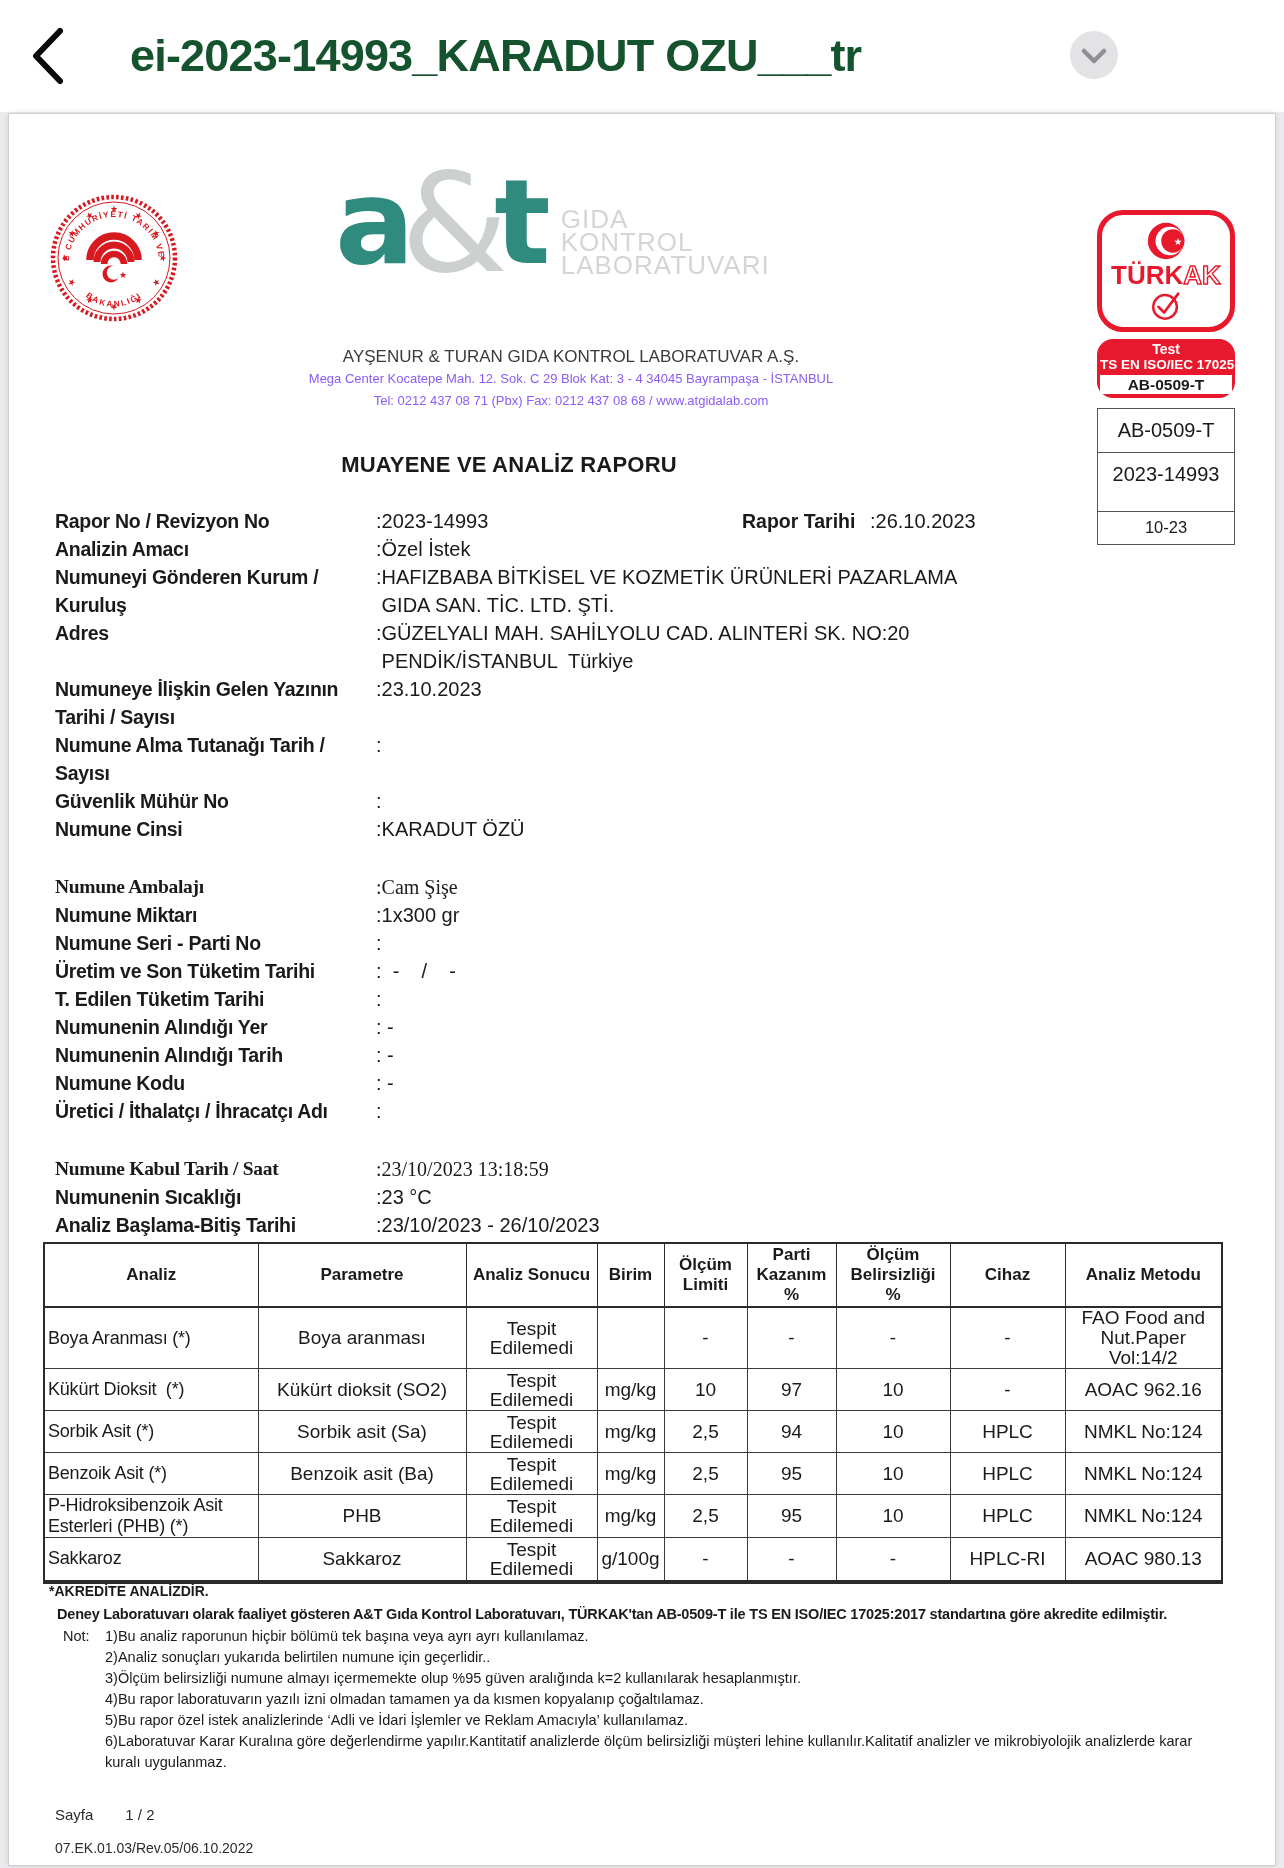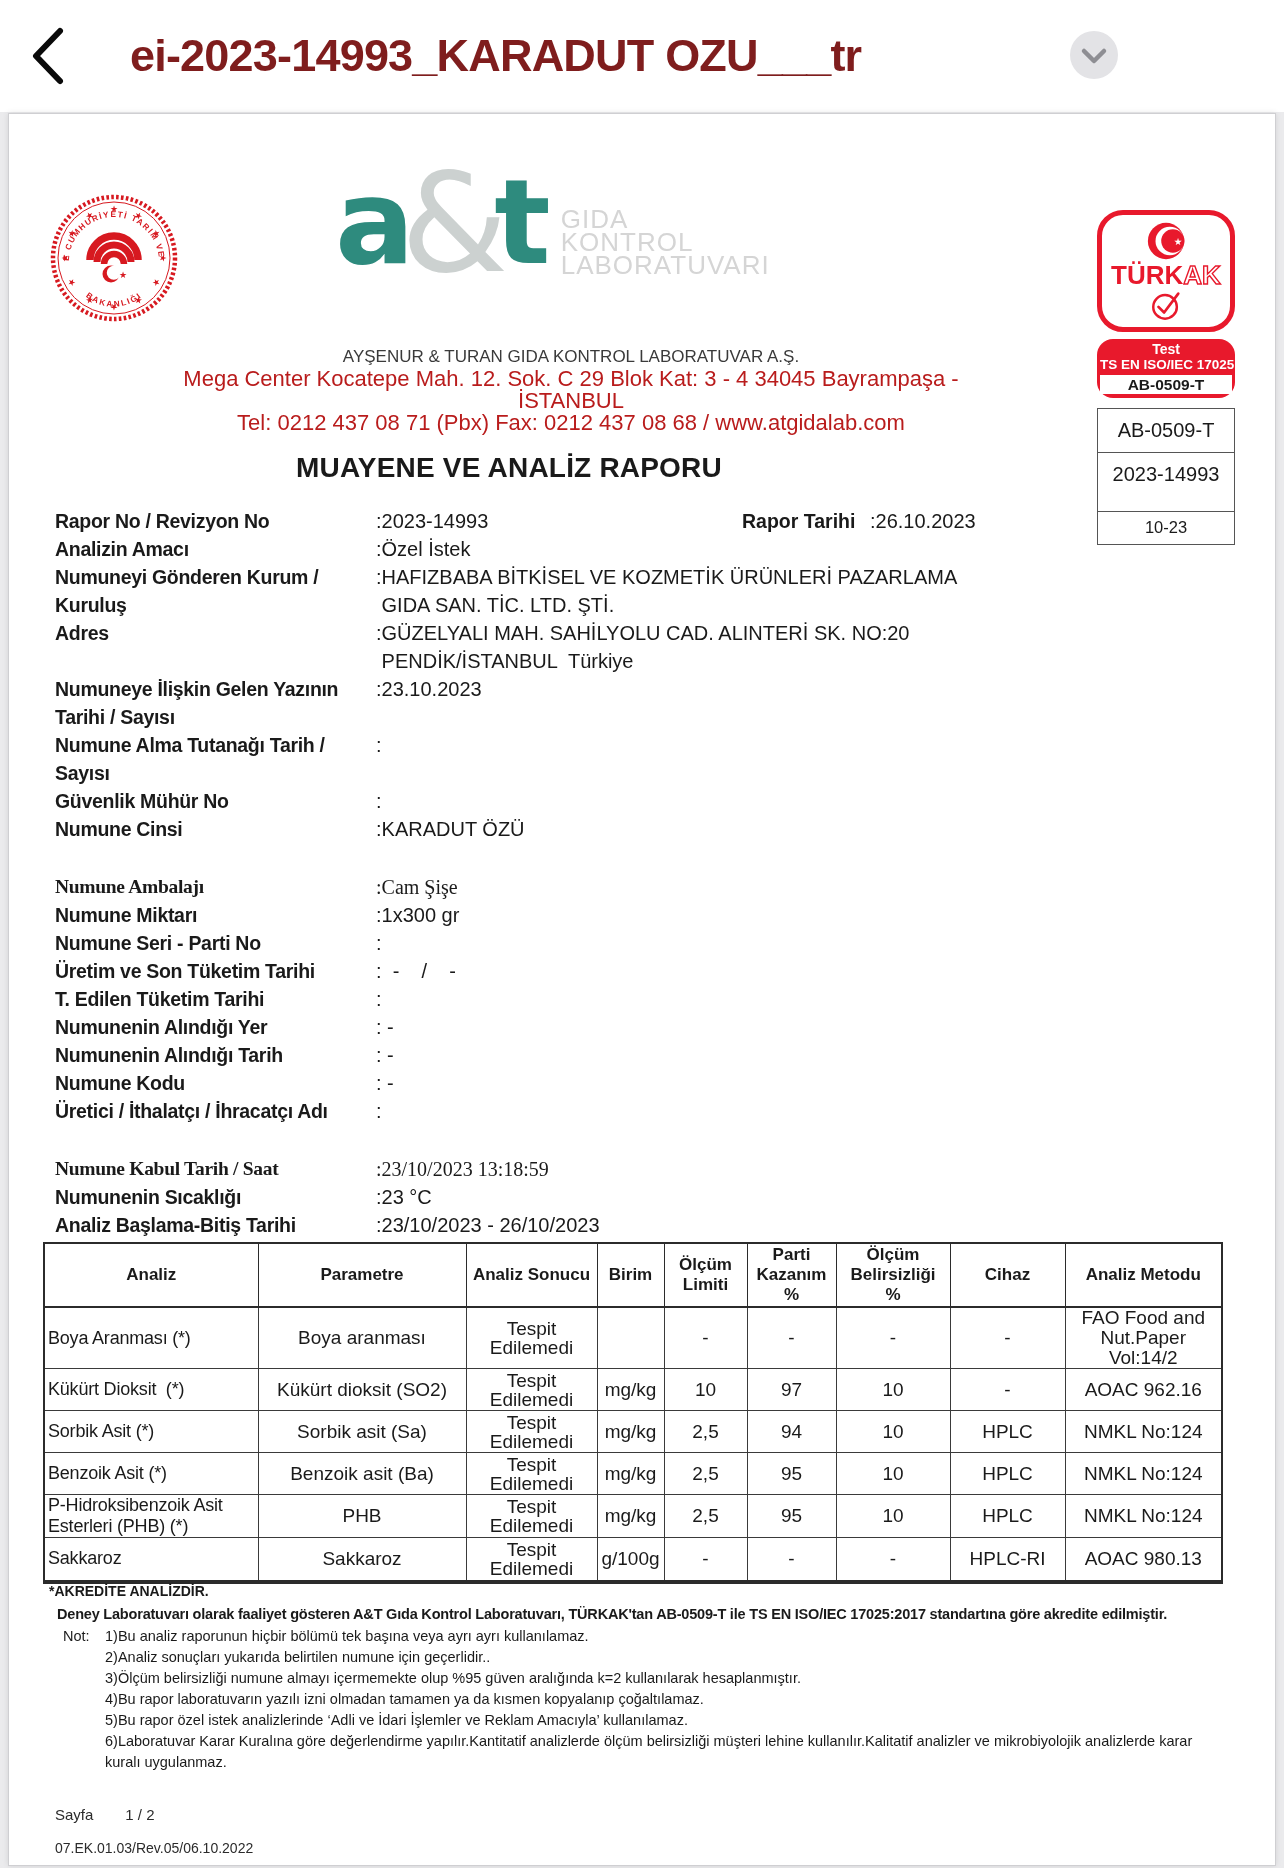--- a/index.html
+++ b/index.html
@@ -2,54 +2,54 @@
 <html><head>
 <meta charset="utf-8">
 <style>
   * { margin:0; padding:0; box-sizing:border-box; }
   html,body { width:1284px; height:1868px; }
   body { position:relative; background:#ebebed; font-family:"Liberation Sans", sans-serif; color:#1a1a1a; overflow:hidden; }
 
   
   .appbar { position:absolute; left:0; top:0; width:1284px; height:112px; background:#ffffff; }
   .back-btn { position:absolute; left:26px; top:24px; width:52px; height:64px; cursor:pointer; }
-  .file-title { position:absolute; left:130px; top:0; height:112px; line-height:112px; font-size:45px; font-weight:700; letter-spacing:-0.8px; color:#7f1d1d; white-space:nowrap; }
+  .file-title { position:absolute; left:130px; top:0; height:112px; line-height:112px; font-size:45px; font-weight:700; letter-spacing:-0.8px; color:#14532d; white-space:nowrap; }
   .dd-btn { position:absolute; left:1070px; top:31px; width:48px; height:48px; border-radius:50%; background:#e3e3e6; cursor:pointer; }
   .dd-btn svg { position:absolute; left:0; top:0; }
 
   
   .page { position:absolute; left:8px; top:113px; width:1268px; height:1753px; background:#ffffff; border:1px solid #cfcfd2; box-shadow:0 0 6px rgba(0,0,0,0.10); }
 
   
   .seal { position:absolute; left:34px; top:54px; width:142px; height:182px; }
   .atlogo { position:absolute; left:326px; top:52px; display:flex; align-items:flex-start; }
   .at-letter { font-family:"DejaVu Sans", sans-serif; font-weight:bold; font-size:118px; line-height:112px; color:#2E8B7E; }
   .at-amp { font-family:"DejaVu Sans", sans-serif; font-size:138px; line-height:104px; color:#ccd1d0; margin:6px -14px 0 -14px; font-weight:normal; }
   .at-sub { margin-left:10px; padding-top:42px; }
   .at-sub div { font-size:26px; line-height:23px; color:#d5d5d5; letter-spacing:1px; font-weight:500; }
   .hdr-lines { position:absolute; left:150px; top:232px; width:824px; text-align:center; }
   .hdr-lines .co { font-size:17px; line-height:22px; color:#3a3a3a; }
-  .hdr-lines .ad, .hdr-lines .tel { font-size:22px; line-height:22px; color:#b91c1c; }
+  .hdr-lines .ad, .hdr-lines .tel { font-size:13px; line-height:22px; color:#8b5cf6; }
 
   
   .turkak { position:absolute; left:1088px; top:96px; width:138px; }
   .tk-box { border:5px solid #E8192C; border-radius:26px; height:122px; display:flex; flex-direction:column; align-items:center; justify-content:center; background:#fff; }
   .tk-brand { font-size:26px; font-weight:bold; line-height:26px; letter-spacing:0; }
   .tk-solid { color:#E8192C; }
   .tk-outline { color:#ffffff; -webkit-text-stroke:1.4px #E8192C; }
   .tk-banner { margin-top:7px; background:#E8192C; padding:3px 3px 4px 3px; text-align:center;border-radius:16px; }
   .tk-banner .l1 { color:#fff; font-size:14px; font-weight:bold; line-height:15px; }
   .tk-banner .l2 { color:#fff; font-size:13.5px; font-weight:bold; line-height:15px; white-space:nowrap; }
   .tk-code { background:#fff; color:#1a1a1a; font-weight:bold; font-size:15.5px; line-height:19px; margin-top:3px; }
   .side-box { border:1.5px solid #555; background:#fff; text-align:center; font-size:20px; }
   .side-box.b1 { margin-top:10px; height:45px; line-height:42px; }
   .side-box.b2 { margin-top:-1.5px; height:61px; line-height:42px; }
   .side-box.b3 { margin-top:-1.5px; height:34px; line-height:31px; font-size:16.5px; }
 
-  .report-title { position:absolute; top:338px; left:0; width:1000px; text-align:center; font-size:28px; font-weight:bold; letter-spacing:0.2px; }
+  .report-title { position:absolute; top:338px; left:0; width:1000px; text-align:center; font-size:22px; font-weight:bold; letter-spacing:0.2px; }
 
   
   .fields { position:absolute; left:46px; top:393px; right:40px; }
   .f-row { display:flex; align-items:flex-start; position:relative; line-height:28px; }
   .f-row.gap { margin-top:30px;font-family:Liberation Serif, serif; }
   .f-label { width:321px; flex:none; font-weight:bold; font-size:19.5px; letter-spacing:-0.3px; white-space:pre-line; }
   .f-value { flex:1; font-size:20px; white-space:pre-wrap; }
   .f-right { position:absolute; left:687px; top:0; width:auto; font-weight:bold; font-size:19.5px; }
   .f-right2 { position:absolute; left:815px; top:0; font-size:20px; white-space:pre; }
 

